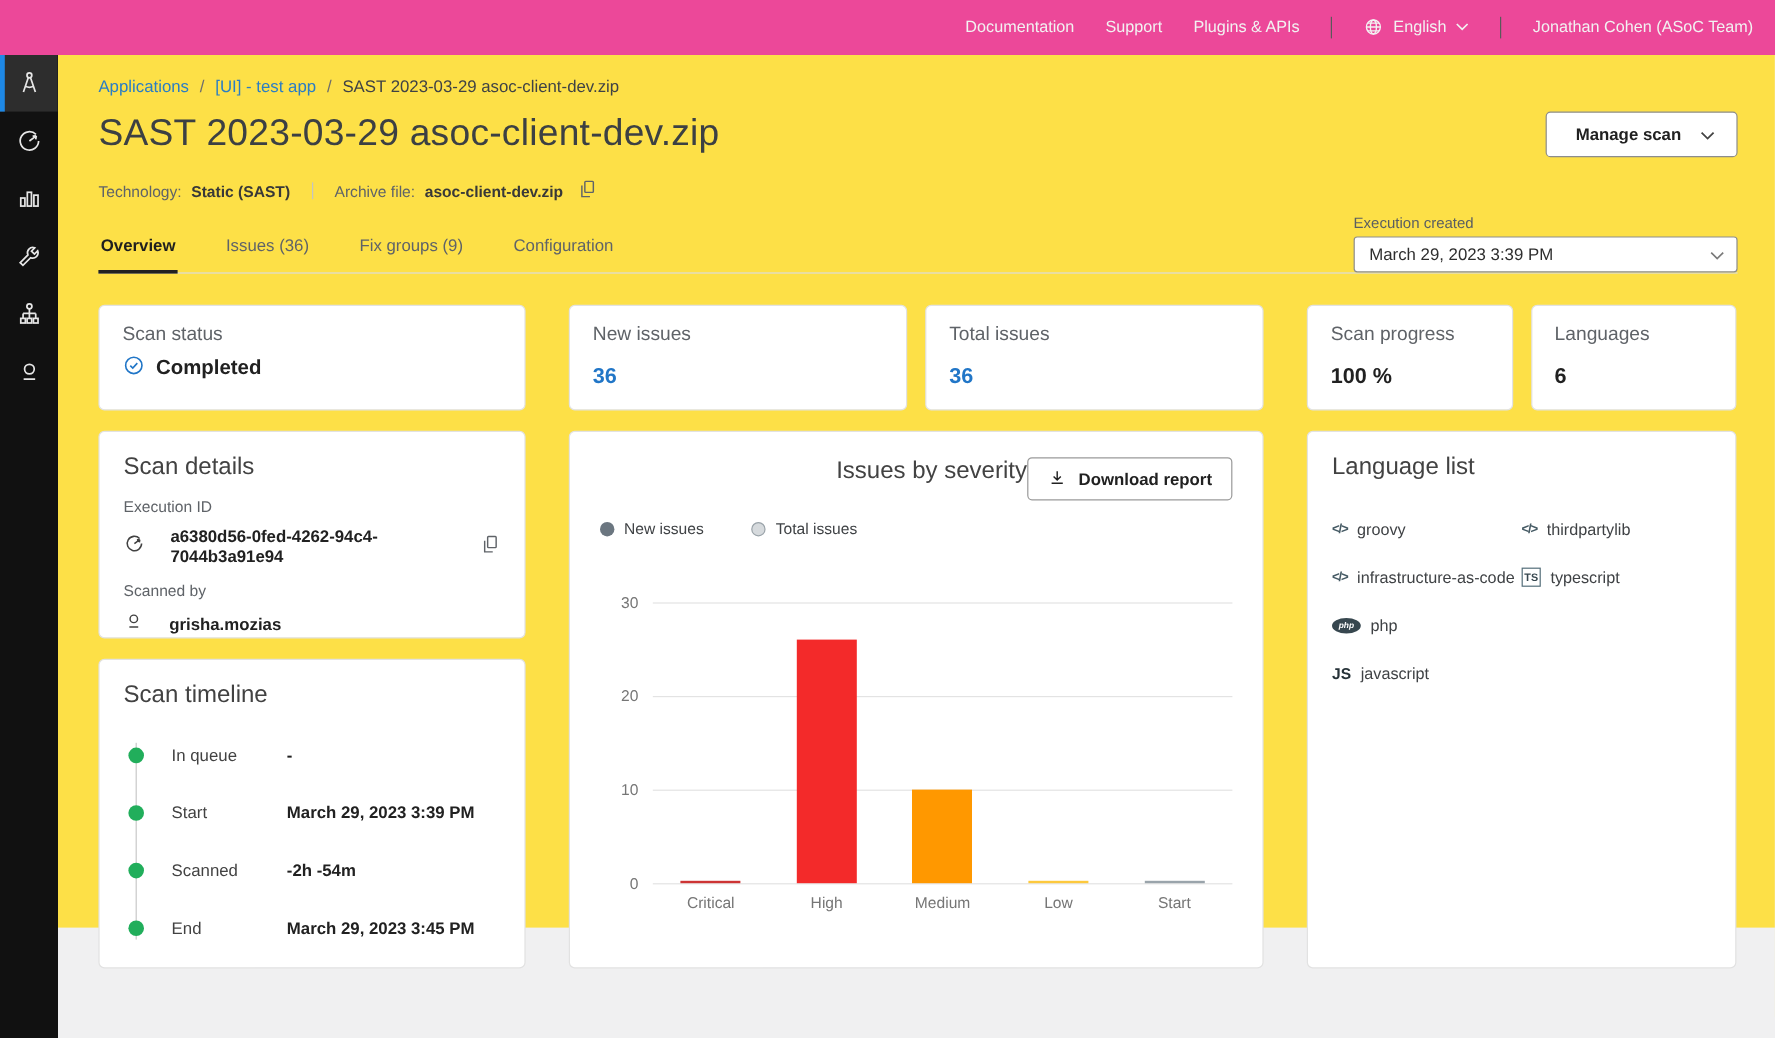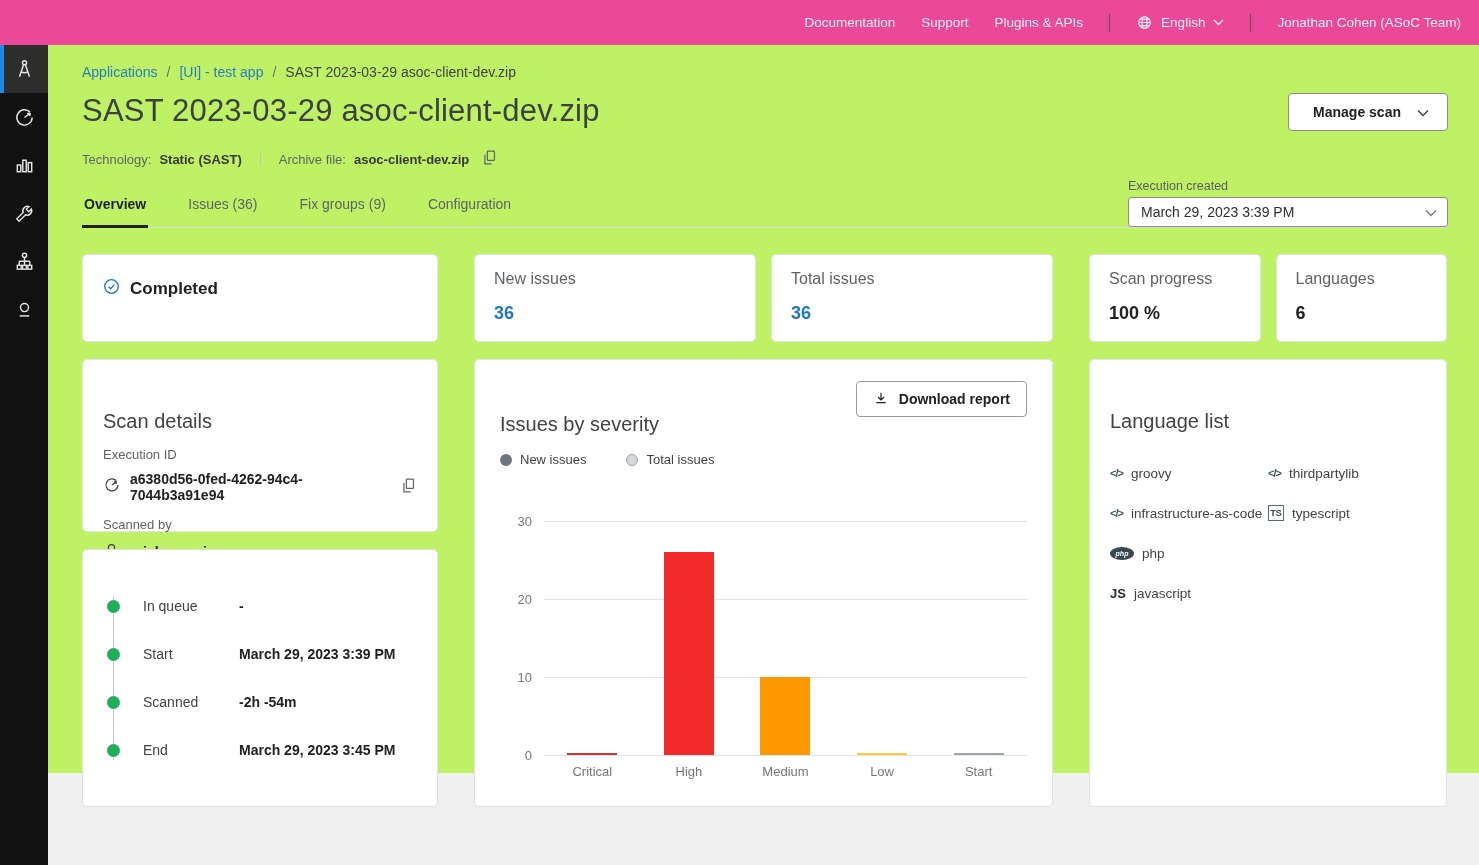--- a/index.html
+++ b/index.html
@@ -20,21 +20,21 @@
   .side-item.active::before { content:""; position:absolute; left:0; top:0; bottom:0; width:4px; background:#1e88e5; }
   .side-item svg { display:block; }
   .side-item { margin-top:0; }
   .sidebar .side-item:nth-child(n+2) { margin-top:0; }
   .sidebar { display:flex; flex-direction:column; gap:0; }
   .sidebar .side-item:not(:first-child) { margin-top:0; }
   .sidebar .side-item { margin-bottom:0; }
   .sidebar > .side-item + .side-item { margin-top:0; }
 
   
-  .content { position:absolute; top:45px; left:48px; width:1431px; height:728px; padding:19px 31px 20px 34px; background:#bef264; }
+  .content { position:absolute; top:45px; left:48px; width:1431px; height:728px; padding:19px 31px 20px 34px; background:#fde047; }
 
   .breadcrumb { display:flex; align-items:center; gap:9px; font-size:14px; }
   .breadcrumb a { color:#2a7dc5; text-decoration:none; cursor:pointer; }
   .crumb-sep { color:#6d6d6d; }
   .crumb-current { color:#3f4245; }
 
   .title-row { display:flex; justify-content:space-between; align-items:flex-start; margin-top:13px; }
   .page-title { font-size:31px; font-weight:400; color:#3c4043; letter-spacing:.2px; }
   .btn { background:#fff; border:1px solid #8d8d8d; border-radius:4px; color:#212121; font-family:inherit; cursor:pointer; display:flex; align-items:center; }
   .manage-btn { height:38px; padding:0 18px 0 24px; font-size:14px; font-weight:700; gap:16px; }
@@ -56,30 +56,30 @@
   .grid { display:grid; grid-template-columns:356px 579px 358px; grid-template-rows:88px 173px 258px; column-gap:36px; row-gap:17px; margin-top:26px; }
   .card { background:#fff; border:1px solid #e2e2e2; border-radius:5px; }
   .pair { display:flex; gap:15px; }
   .pair .card { flex:1; }
   .summary { padding:15px 19px; height:88px; }
   .summary .lbl { font-size:16px; color:#5f6368; }
   .summary .val { margin-top:15px; font-size:18px; font-weight:700; color:#212121; }
   .summary .val.blue { color:#2176c7; }
   .status-val { display:flex; align-items:center; gap:9px; margin-top:7px; font-size:17px; font-weight:700; color:#212121; }
 
-  .card-title { font-size:20px; font-weight:400; color:#424242;margin-top:32px; }
+  .card-title { font-size:20px; font-weight:400; color:#424242; }
 
   .details-card { grid-column:1; grid-row:2; padding:18px 20px; }
   .small-lbl { font-size:13px; color:#5f6368; }
-  .id-row { display:flex; align-items:center; gap:9px; margin-top:9px; }
+  .id-row { display:flex; align-items:center; gap:21px; margin-top:9px; }
   .id-row b { font-size:14px; color:#212121; }
   .mt14 { margin-top:14px; }
 
   .issues-card { grid-column:2; grid-row:2 / span 2; padding:21px 25px; }
-  .issues-head { display:flex; justify-content:space-between; align-items:flex-start; }
+  .issues-head { display:flex; justify-content:flex-end; align-items:flex-start; }
   .dl-btn { height:36px; padding:0 16px; font-size:14px; font-weight:700; gap:10px; border-color:#9a9a9a; }
   .legend { display:flex; gap:40px; margin-top:16px; }
   .legend-item { display:flex; align-items:center; gap:8px; font-size:13px; color:#3f4245; cursor:pointer; }
   .dot { width:12px; height:12px; border-radius:50%; }
   .dot.on { background:#6b7680; }
   .dot.off { background:#d6dadd; border:1px solid #9aa3a9; }
 
   .chart { margin-top:54px; padding-left:4px; }
   .plot { position:relative; height:234px; margin-left:40px;margin-top:39px; }
   .gridline { position:absolute; left:0; right:0; height:1px; background:#e3e3e3; }
@@ -242,20 +242,21 @@
               <path d="M1 1.5L6 6.5L11 1.5"></path>
             </svg>
         </span>
       </div>
     </div>
   </div>
 
   <div class="grid">
 
     <div class="card summary">
+      <div class="lbl">Scan status</div>
       <div class="status-val">
         <span>
           <svg width="19" height="19" viewBox="0 0 24 24" fill="none" stroke="#2176c7" stroke-width="1.7">
             <circle cx="12" cy="12" r="8.6"></circle>
               <path d="M8.3 12.3l2.6 2.5 4.8-5.2"></path>
           </svg>
         </span>
         <span>Completed</span>
       </div>
     </div>
@@ -403,20 +404,21 @@
           </div>
           <div class="lang-item">
             <span class="ts-glyph">TS</span>
             <span>typescript</span>
           </div>
         </div>
       </div>
     </div>
 
     <div class="card timeline-card">
+      <div class="card-title">Scan timeline</div>
       <div class="tl">
         <div class="tl-line"></div>
         <div class="tl-row">
           <span class="tl-dot"></span>
           <span class="tl-lbl">In queue</span>
           <span class="tl-val">-</span>
         </div>
         <div class="tl-row">
           <span class="tl-dot"></span>
           <span class="tl-lbl">Start</span>

